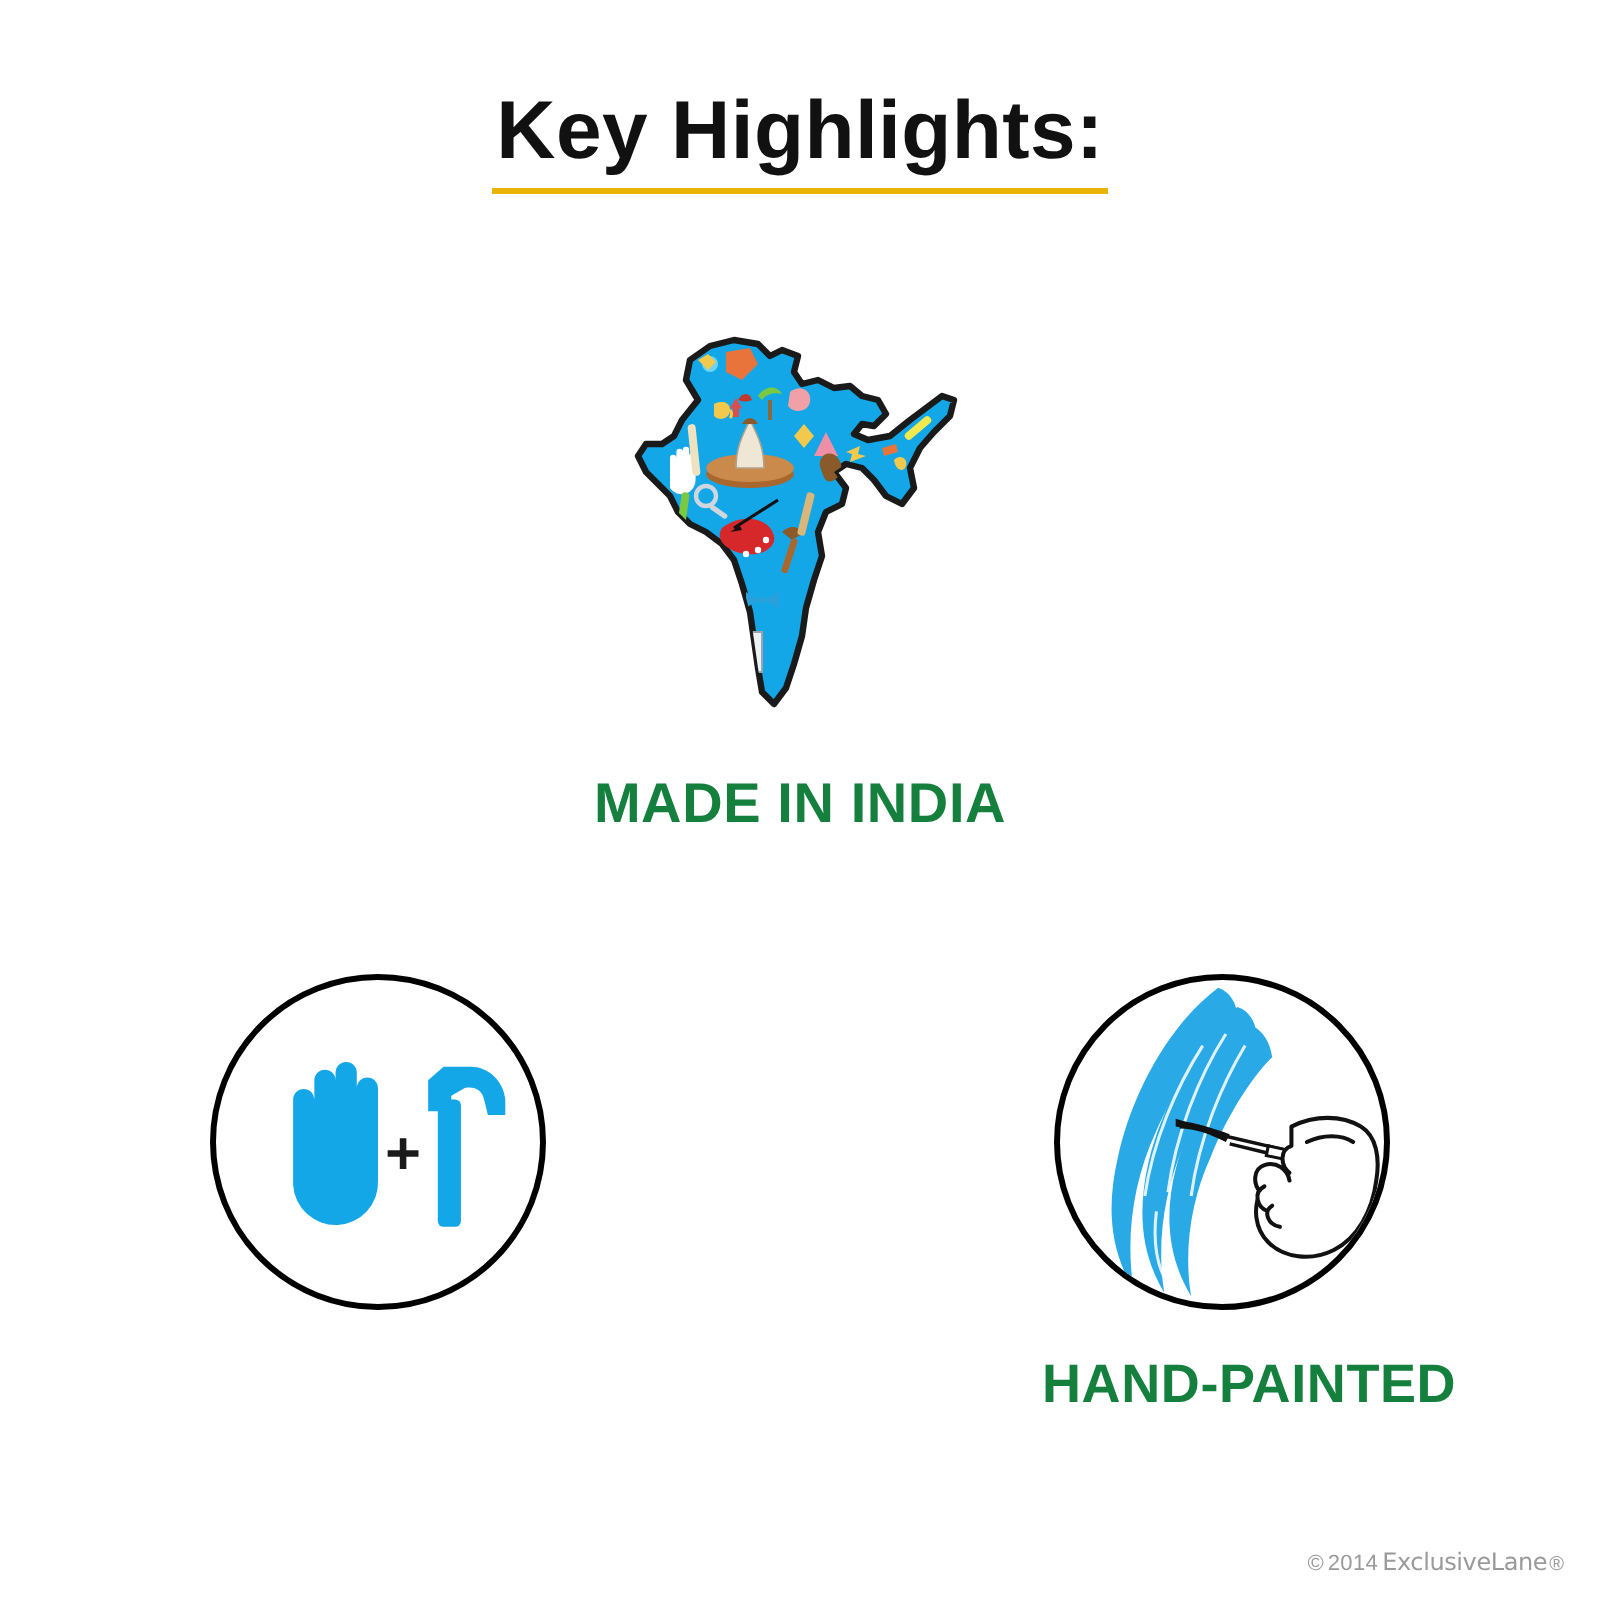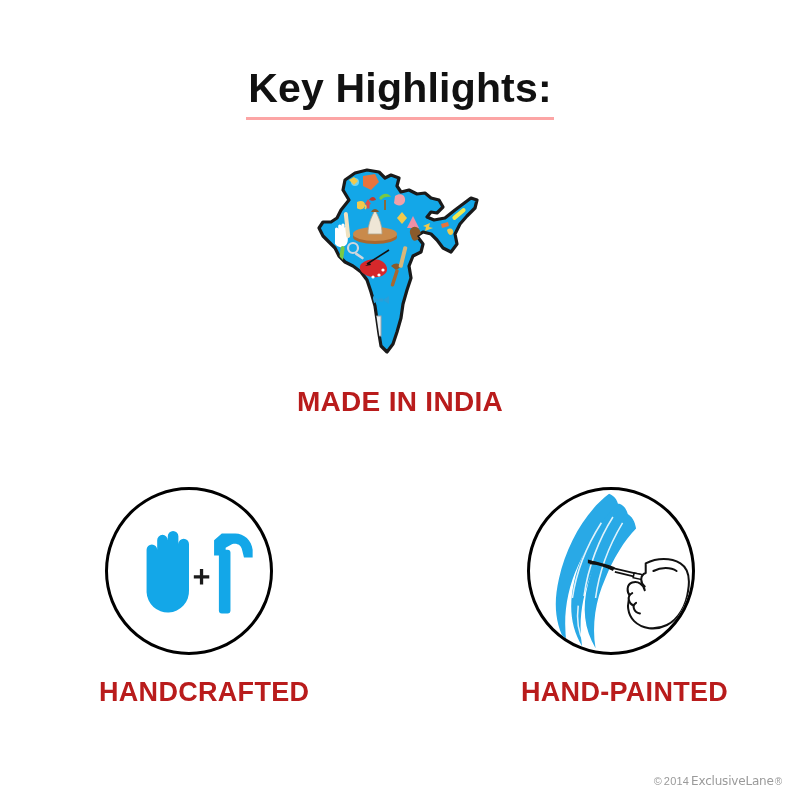--- a/index.html
+++ b/index.html
@@ -26,42 +26,41 @@
   }
   .title {
     display: inline-block;
     font-family: "Liberation Sans", sans-serif;
     font-size: 41px;
     font-weight: 700;
     color: #111111;
     letter-spacing: 0.2px;
     line-height: 1.05;
     padding: 0 2px 7px 2px;
-    border-bottom: 3px solid #fca5a5;
-    margin-top: 23px;
+    border-bottom: 3px solid #eab308;
   }
 
   
   .map-block {
     position: absolute;
     top: 160px;
     left: 0;
     width: 800px;
     text-align: center;
   }
   .map-svg {
     display: block;
     margin: 0 auto;
     width: 190px;
     height: 198px;
   }
   .caption {
     font-family: "Liberation Sans", sans-serif;
     font-weight: 700;
-    color: #b91c1c;
+    color: #15803d;
     letter-spacing: 0.3px;
   }
   .caption-made {
     font-size: 28px;
     margin-top: 28px;
   }
 
   
   .badges {
     position: absolute;
@@ -280,21 +279,20 @@
           <path d="M97,82 L97,98"></path>
         </g>
 
         <g fill="#13a7e8">
           <path d="M110,52 L118,45 L132,45 C141,45 149,52 150,62 L150,70 L141,70 L139,62
                    C138,57 134,55 129,56 L122,60 L122,68 L110,68 Z"></path>
           <rect x="115" y="62" width="12" height="66" rx="3"></rect>
         </g>
       </svg>
     </div>
-    <div class="caption caption-badge">HANDCRAFTED</div>
   </div>
 
   <div class="badge">
     <div class="badge-circle">
       <svg viewBox="0 0 168 168" aria-hidden="true">
 
         <g fill="#29a9e6">
           <path d="M82,4 C58,22 38,56 30,92 C24,118 26,140 38,160 C34,132 38,104 50,78
                    C60,56 74,34 92,20 C92,12 88,6 82,4 Z"></path>
           <path d="M92,14 C72,32 54,62 46,94 C40,120 42,142 54,162 C50,136 54,110 64,86

